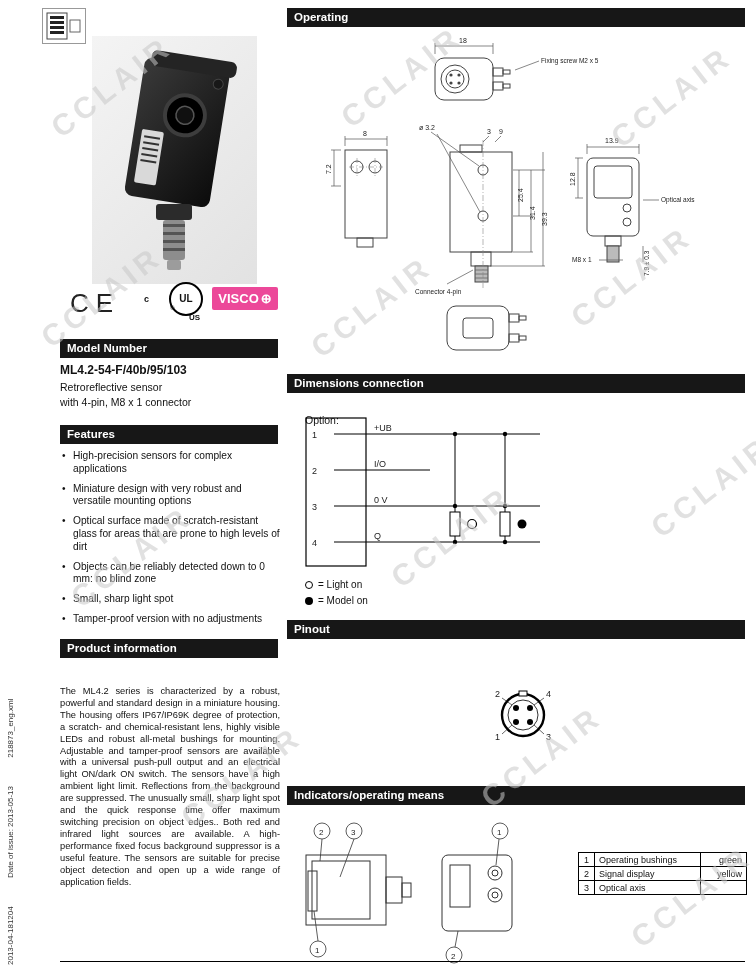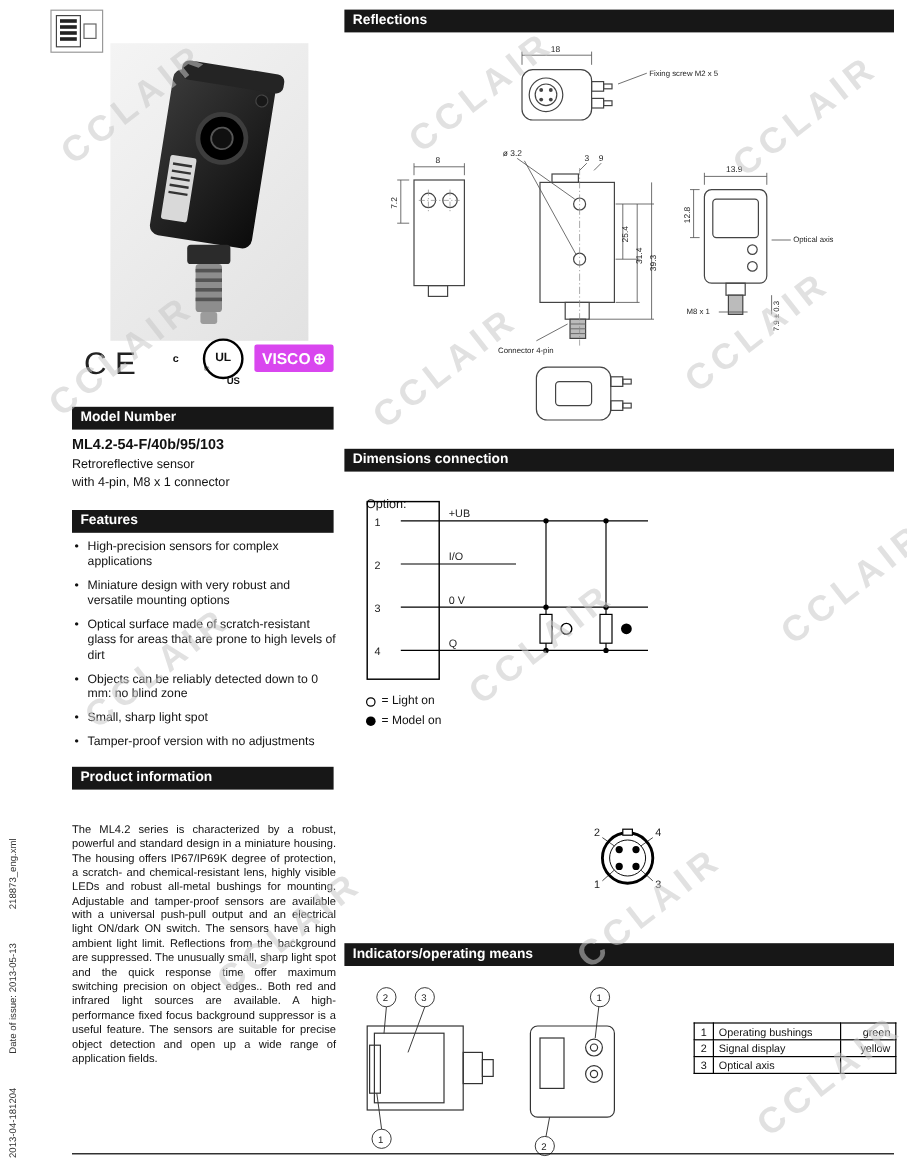--- a/index.html
+++ b/index.html
@@ -28,21 +28,21 @@
            background:linear-gradient(135deg,#f4f4f4,#e2e2e2); }
 
   .logo-ce { position:absolute; left:70px; top:288px; font-size:26px; letter-spacing:7px; color:#222; }
   .logo-ul { position:absolute; left:146px; top:281px; width:48px; height:42px; }
   .logo-ul .circle { position:absolute; left:23px; top:1px; width:34px; height:34px;
                      border:2.5px solid #000; border-radius:50%; text-align:center;
                      font-weight:bold; font-size:10px; line-height:30px; }
   .logo-ul .c  { position:absolute; left:-2px; top:13px; font-size:9px; font-weight:bold; }
   .logo-ul .us { position:absolute; right:-6px; bottom:1px; font-size:8px; font-weight:bold;padding-left:40px; }
   .logo-ul .r  { position:absolute; left:24px; top:24px; font-size:6px; }
-  .logo-visco { position:absolute; left:212px; top:287px; width:66px; height:23px; background:#d946ef;
+  .logo-visco { position:absolute; left:212px; top:287px; width:66px; height:23px; background:#ec4899;
                 color:#fff; font-weight:bold; font-size:13px; display:flex; align-items:center;
                 justify-content:center; gap:2px; border-radius:2px; }
 
   .model-number { position:absolute; left:60px; top:363px; font-size:12px; font-weight:bold; width:218px; }
   .model-type   { position:absolute; left:60px; top:381px; font-size:10.5px; width:218px; }
   .model-conn   { position:absolute; left:60px; top:396px; font-size:10.5px; width:218px; }
 
   .features-list { position:absolute; left:60px; top:450px; width:220px; list-style:none; }
   .features-list li { position:relative; padding-left:13px; font-size:10.2px; line-height:12.8px;
                       margin-bottom:7px; text-align:left; }
@@ -166,21 +166,21 @@
     <li>Miniature design with very robust and versatile mounting options</li>
     <li>Optical surface made of scratch-resistant glass for areas that are prone to high levels of dirt</li>
     <li>Objects can be reliably detected down to 0 mm: no blind zone</li>
     <li>Small, sharp light spot</li>
     <li>Tamper-proof version with no adjustments</li>
   </ul>
 
   <div class="bar bar-left" style="top:639px;">Product information</div>
   <div class="prodinfo-body">The ML4.2 series is characterized by a robust, powerful and standard design in a miniature housing. The housing offers IP67/IP69K degree of protection, a scratch- and chemical-resistant lens, highly visible LEDs and robust all-metal bushings for mounting. Adjustable and tamper-proof sensors are available with a universal push-pull output and an electrical light ON/dark ON switch. The sensors have a high ambient light limit. Reflections from the background are suppressed. The unusually small, sharp light spot and the quick response time offer maximum switching precision on object edges.. Both red and infrared light sources are available. A high-performance fixed focus background suppressor is a useful feature. The sensors are suitable for precise object detection and open up a wide range of application fields.</div>
 
-  <div class="bar bar-right" style="top:8px;">Reflections</div>
+  <div class="bar bar-right" style="top:8px;">Operating</div>
   <div class="dims-wrap">
     <svg width="458" height="342" viewBox="0 0 458 342">
 
       <g stroke="#444" fill="none" stroke-width="1">
         <rect x="148" y="28" width="58" height="42" rx="9"></rect>
         <circle cx="168" cy="49" r="14"></circle>
         <circle cx="168" cy="49" r="9"></circle>
       </g>
       <g fill="#444">
         <circle cx="164" cy="45" r="1.6"></circle>
@@ -349,20 +349,21 @@
     <div class="row">
       <span class="dot-open"></span>
       <span>= Light on</span>
     </div>
     <div class="row">
       <span class="dot-filled"></span>
       <span>= Model on</span>
     </div>
   </div>
 
+  <div class="bar bar-right" style="top:620px;">Pinout</div>
   <div class="pinout-wrap">
     <svg width="70" height="66" viewBox="0 0 70 66">
       <circle cx="35" cy="33" r="21" fill="none" stroke="#000" stroke-width="2.4"></circle>
       <circle cx="35" cy="33" r="15" fill="none" stroke="#000" stroke-width="0.8"></circle>
       <rect x="31" y="9" width="8" height="5" fill="#fff" stroke="#000" stroke-width="1"></rect>
       <g fill="#000">
         <circle cx="28" cy="26" r="3"></circle>
           <circle cx="42" cy="26" r="3"></circle>
         <circle cx="28" cy="40" r="3"></circle>
           <circle cx="42" cy="40" r="3"></circle>

